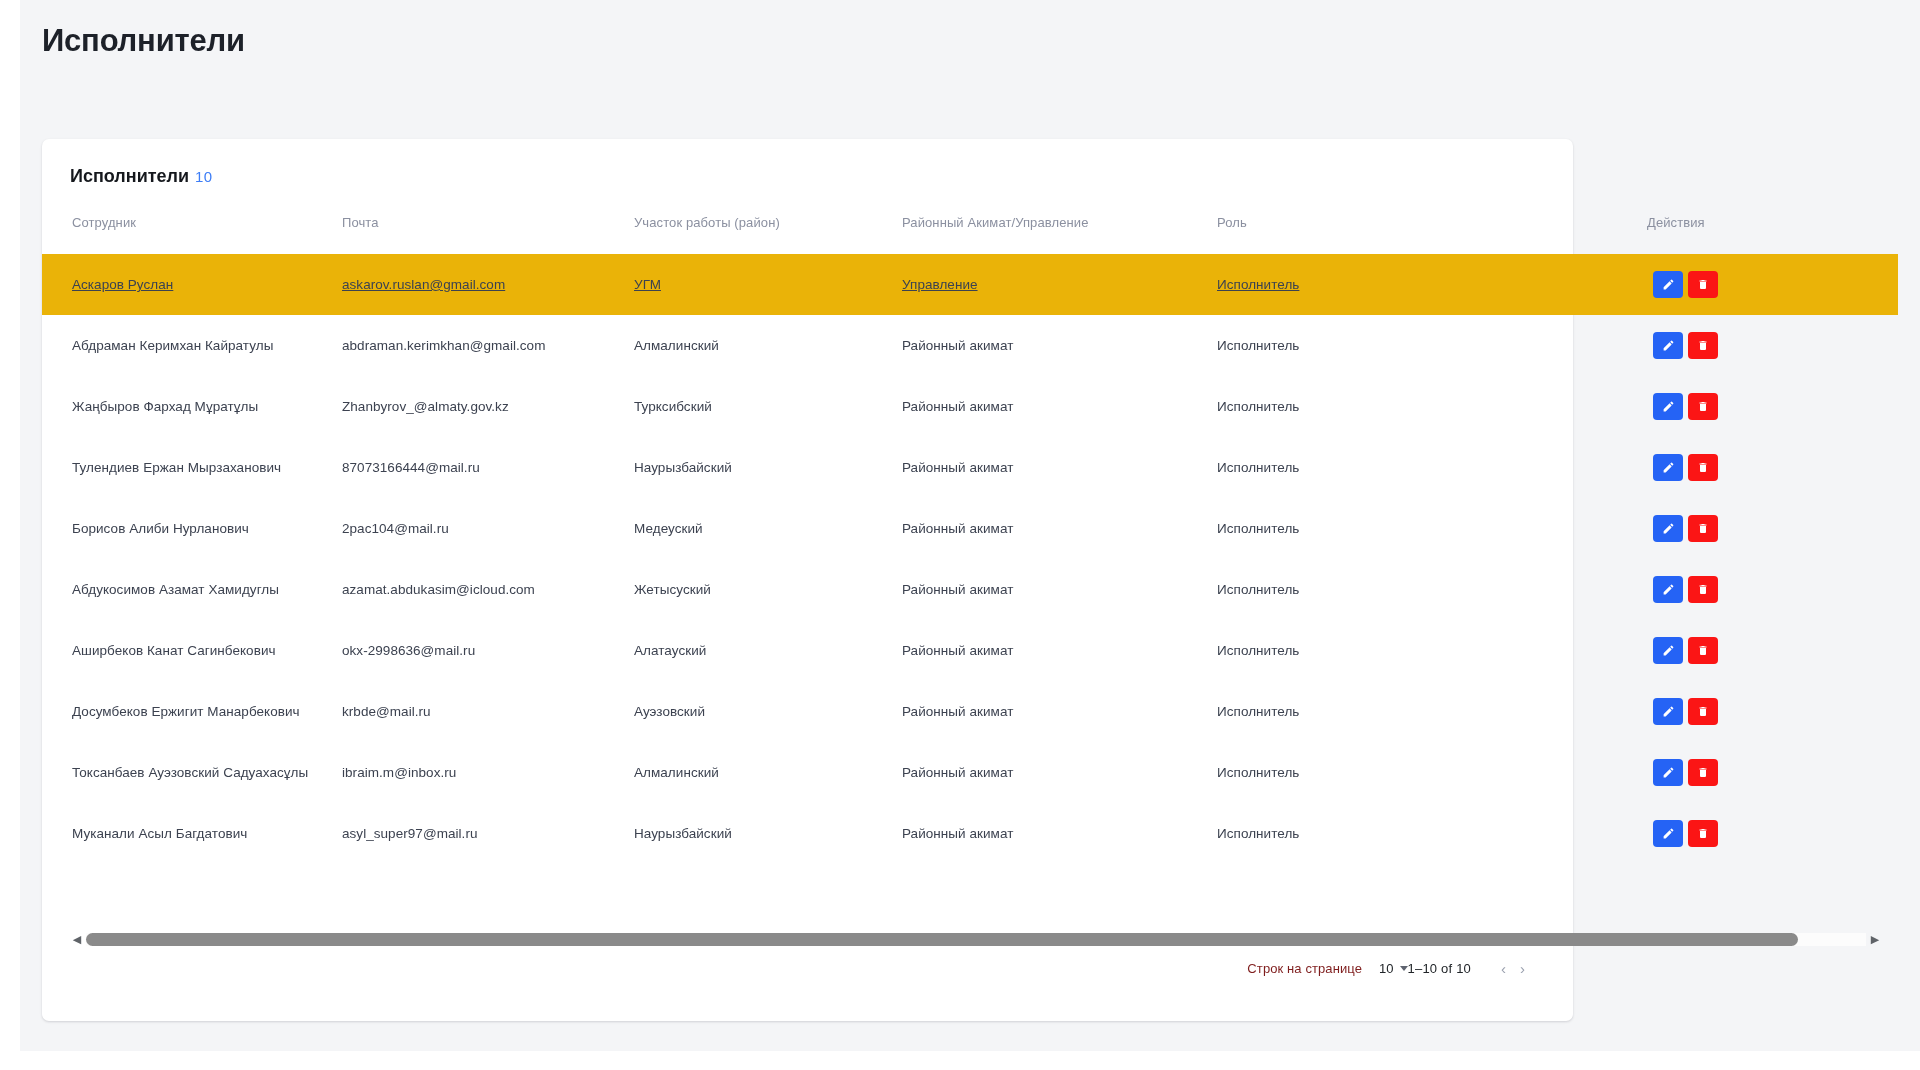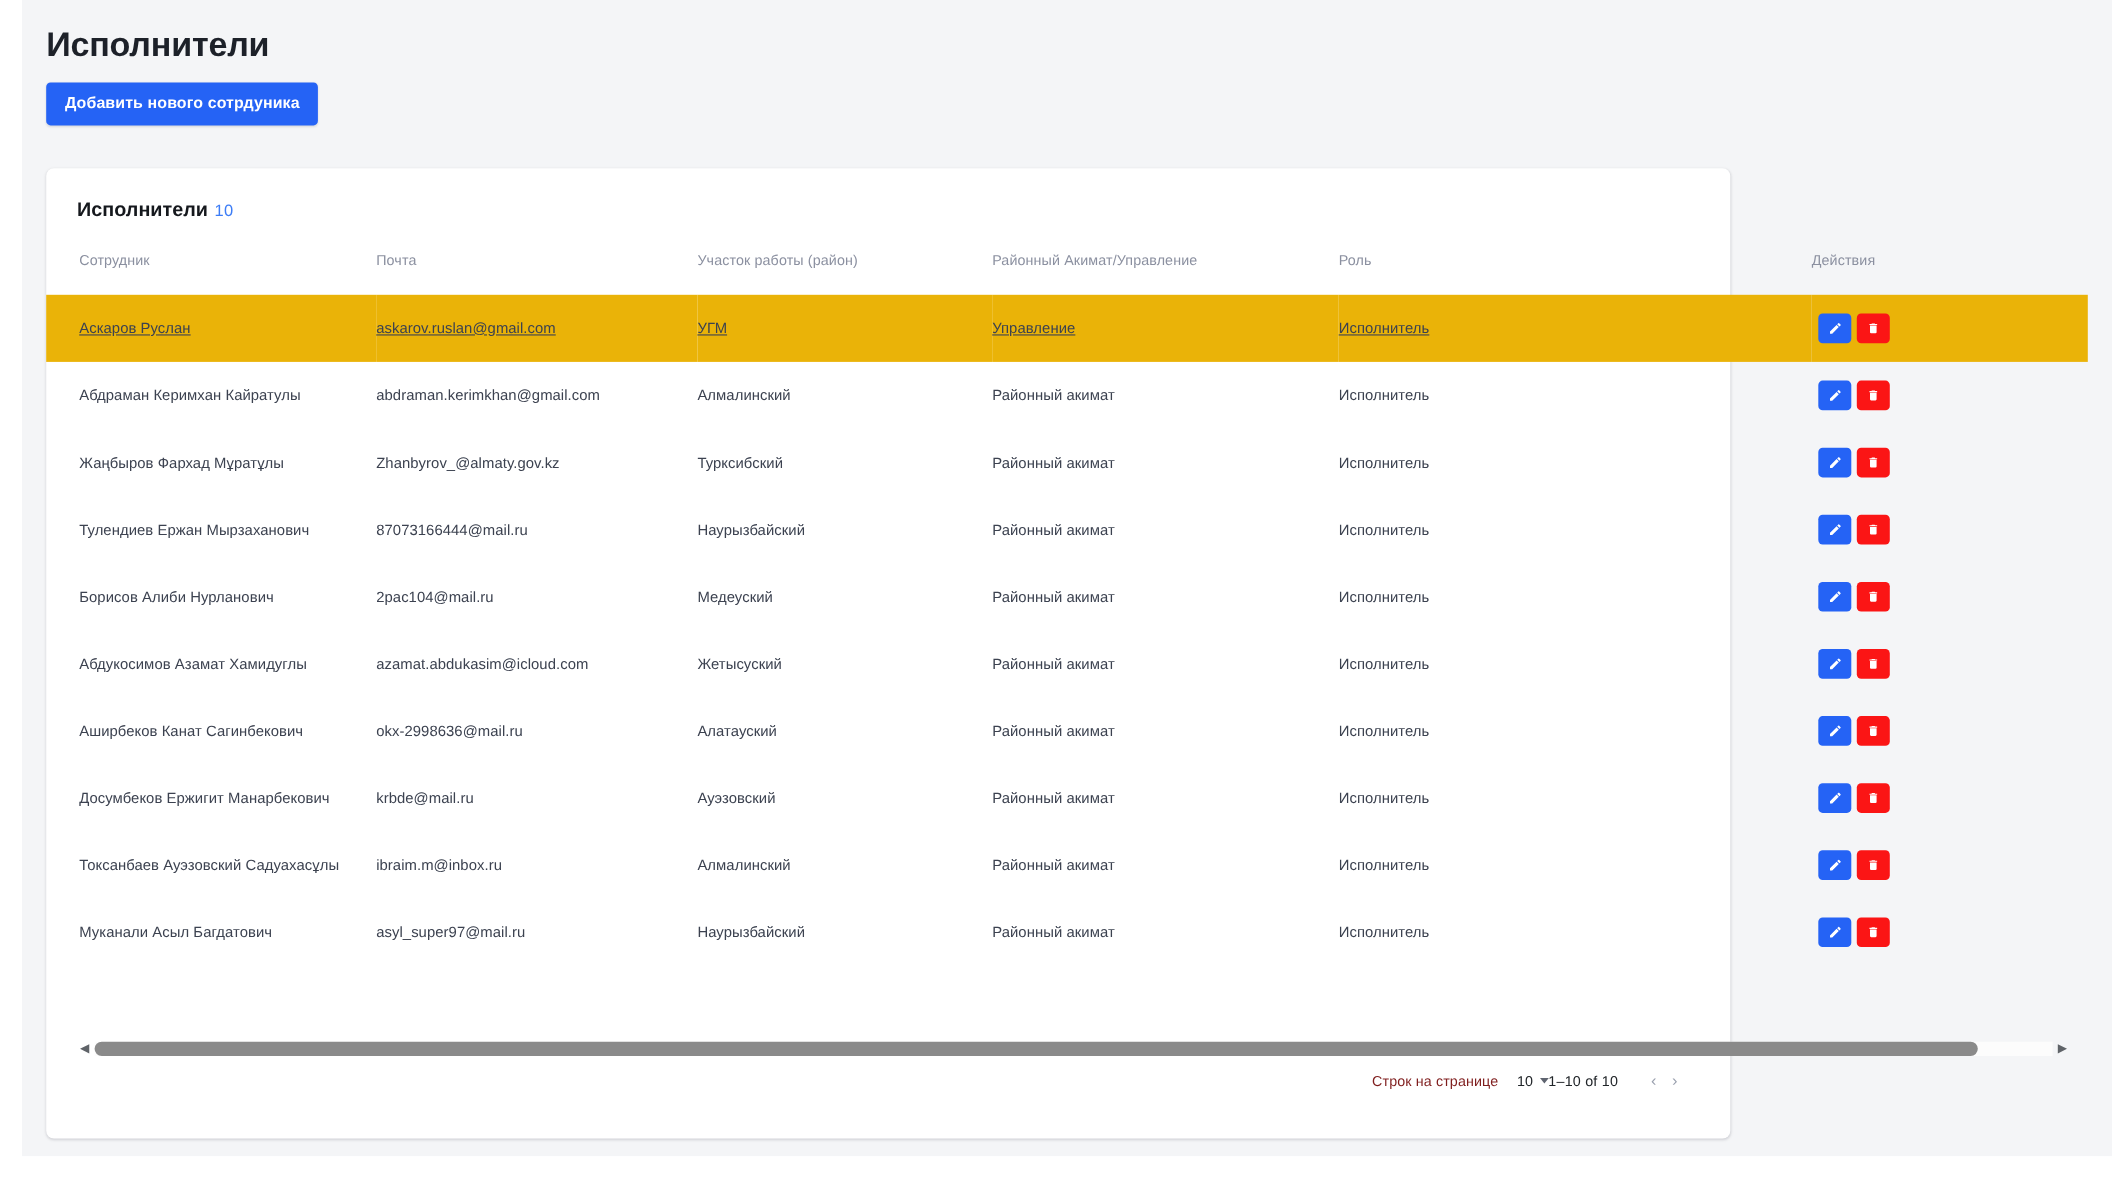--- a/index.html
+++ b/index.html
@@ -50,21 +50,21 @@
     font-weight: bold;
     letter-spacing: .1px;
     padding: 11px 17px 12px 17px;
     margin-left: 10px;
     cursor: pointer;
     box-shadow: 0 1px 2px rgba(16,24,40,.12);
   }
   .card {
     position: absolute;
     left: 42px;
-    top: 153px;
+    top: 139px;
     width: 1531px;
     height: 882px;
     background: #ffffff;
     border-radius: 7px;
     box-shadow: 0 1px 3px rgba(16,24,40,.10), 0 1px 2px rgba(16,24,40,.06);
   }
   .card-title {
     padding: 27px 0 0 28px;
     font-size: 18px;
     font-weight: bold;
@@ -163,21 +163,20 @@
   }
 </style>
 </head>
 <body>
 
 <div id="page">
   <div class="page-bg"></div>
 
   <div class="content">
     <h1 class="page-title">Исполнители</h1>
-    <button class="add-btn">Добавить нового сотрдуника</button>
   </div>
 
   <div class="card">
     <div class="card-title">
       <span>Исполнители</span><span class="count">10</span>
     </div>
 
     <div class="table-scroll">
       <table class="grid">
         <thead>

